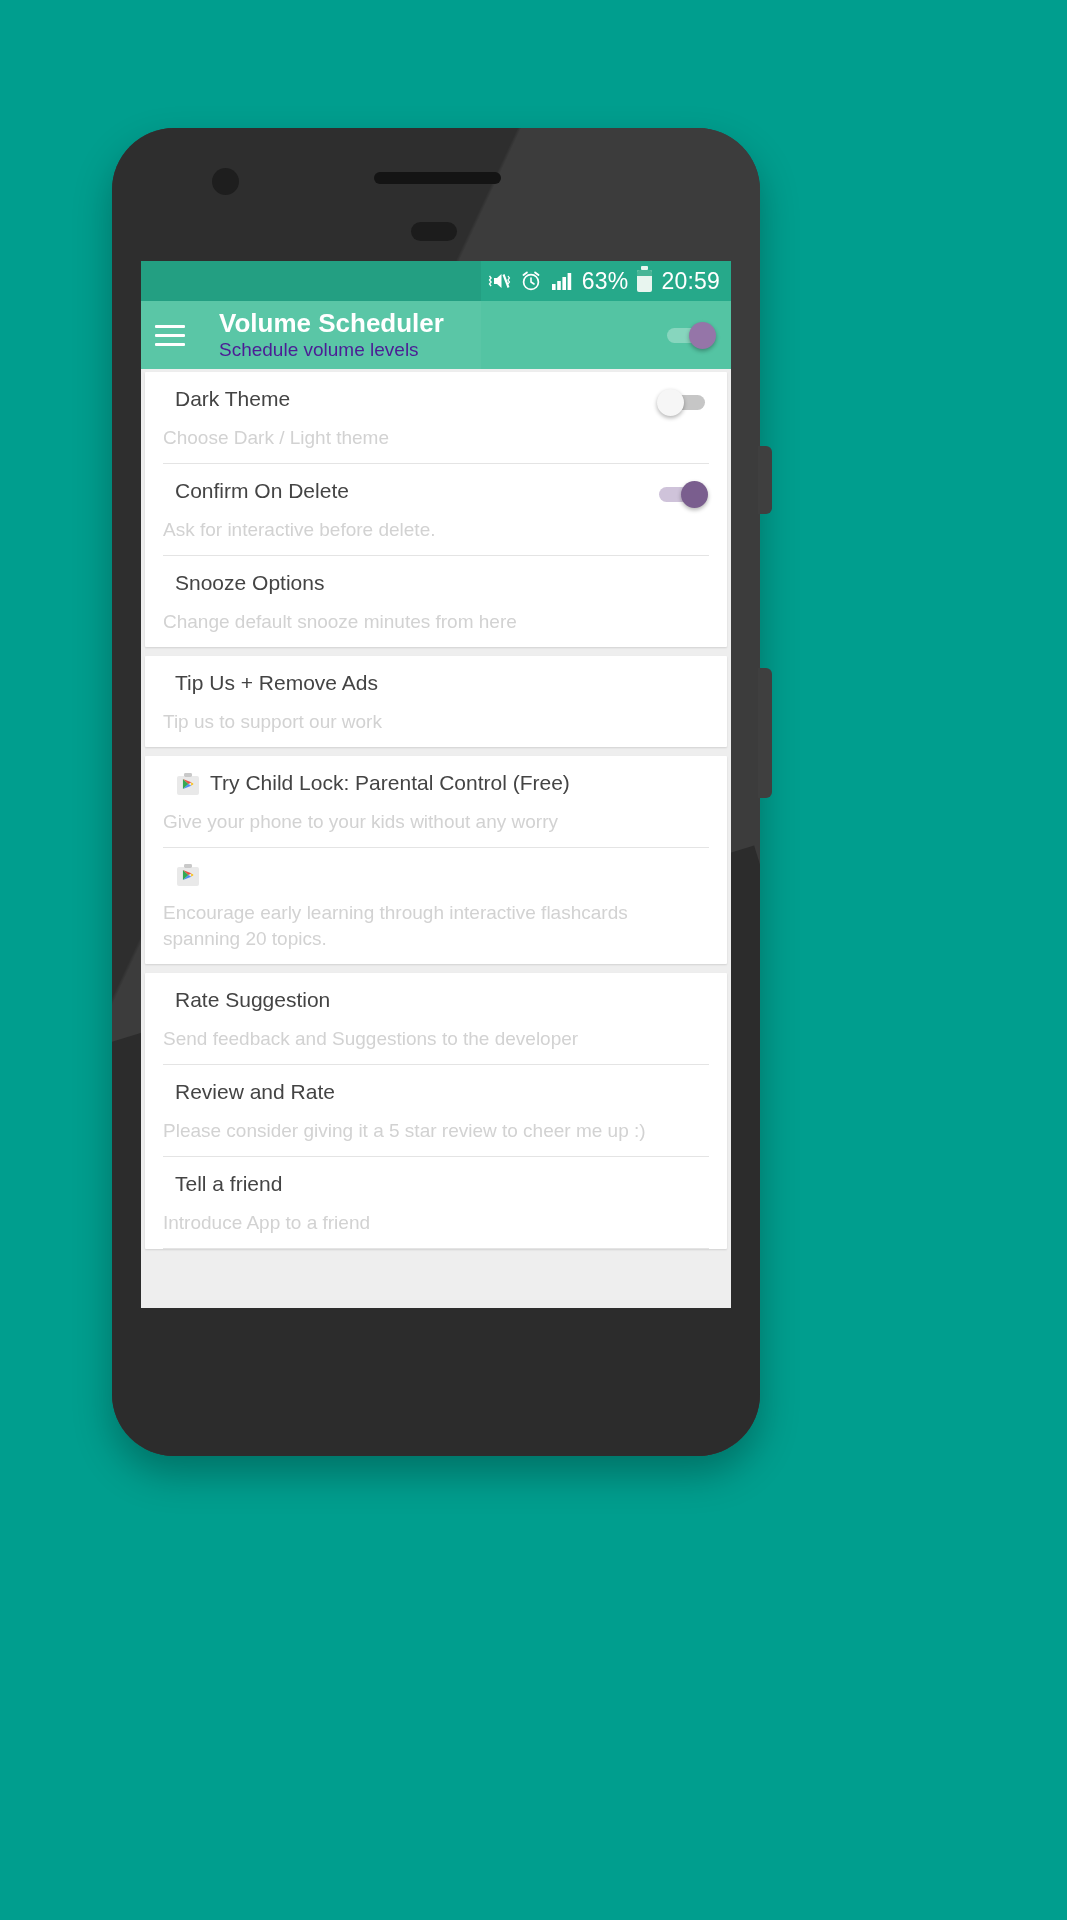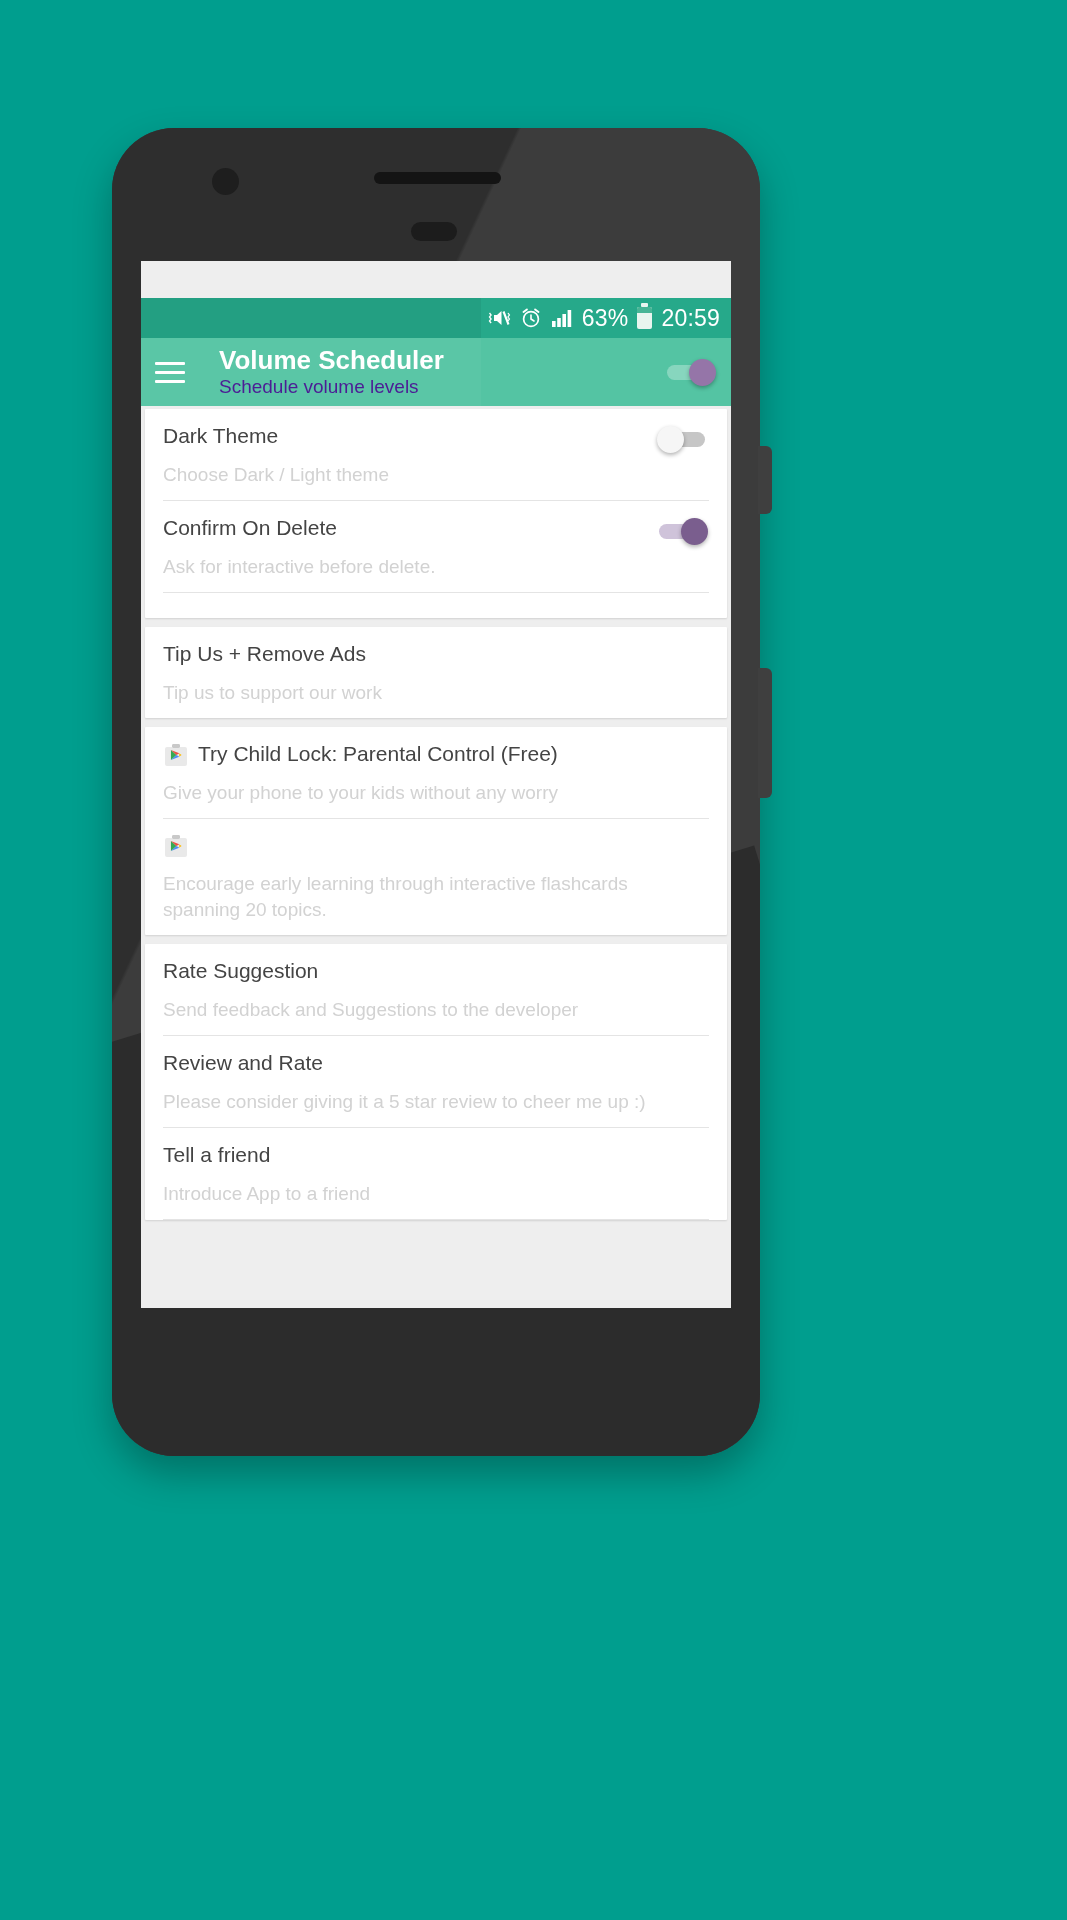--- a/index.html
+++ b/index.html
@@ -101,21 +101,20 @@
   #status-bar {
     height: 40px;
     background: #26a98a;
     display: flex;
     align-items: center;
     justify-content: flex-end;
     padding-right: 11px;
     box-sizing: border-box;
     gap: 9px;
     position: relative;
-    margin-top: 37px;
   }
   #status-bar .sb-shade {
     position: absolute;
     left: 0; top: 0; bottom: 0;
     width: 340px;
     background: rgba(0,0,0,0.055);
   }
   .sb-icon { position: relative; display: flex; align-items: center; }
   .sb-text {
     color: #ffffff;
@@ -256,20 +255,21 @@
     margin: 0 18px;
   }
   .row-text { flex: 1 1 auto; min-width: 0; }
   .row-title {
     font-size: 21px;
     color: #444444;
     line-height: 27px;
     display: flex;
     align-items: center;
     gap: 9px;
+    margin-left: 12px;
   }
   .row-sub {
     font-size: 19px;
     color: #d2d2d2;
     line-height: 26px;
     margin-top: 13px;
   }
   .row-control {
     flex: 0 0 auto;
     margin-left: 12px;
@@ -384,20 +384,22 @@
           <div class="row-control">
             <div class="switch on">
               <span class="track"></span>
               <span class="thumb"></span>
             </div>
           </div>
         </div>
         <div class="row-sep"></div>
         <div class="row">
           <div class="row-text">
+            <div class="row-title">Snooze Options</div>
+            <div class="row-sub">Change default snooze minutes from here</div>
           </div>
         </div>
       </div>
 
       <div class="card">
         <div class="row">
           <div class="row-text">
             <div class="row-title">Tip Us + Remove Ads</div>
             <div class="row-sub">Tip us to support our work</div>
           </div>

